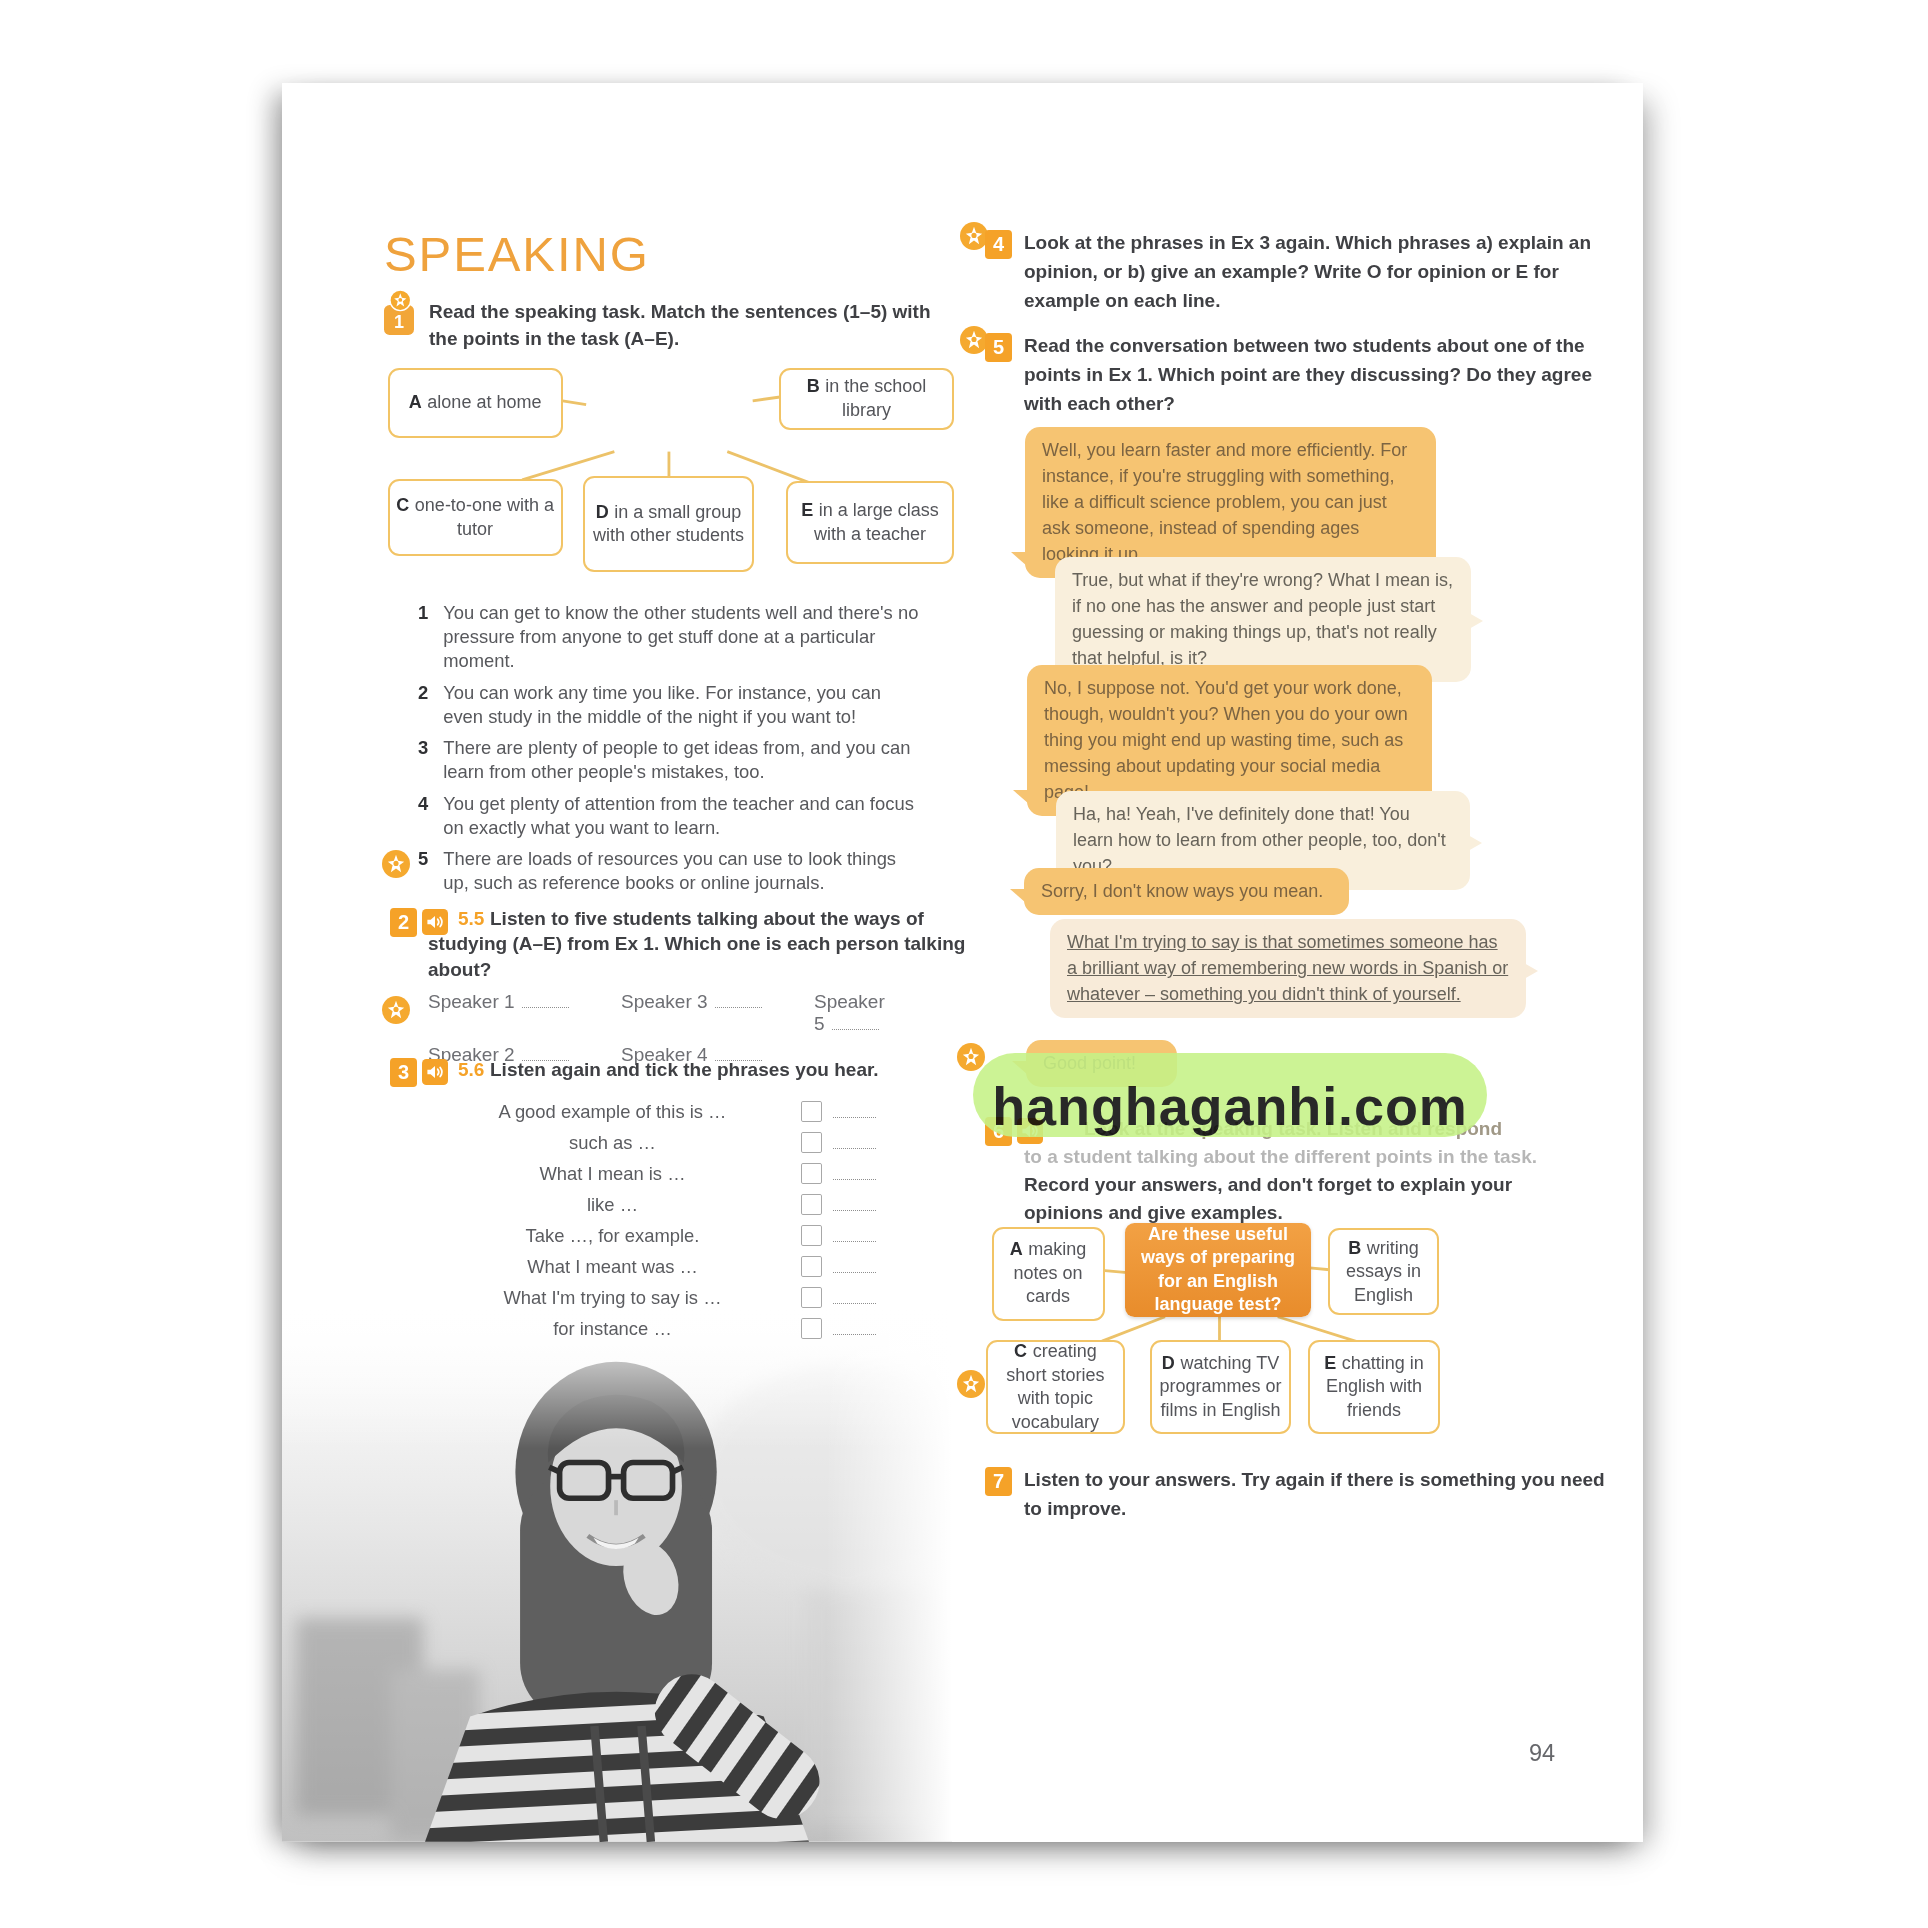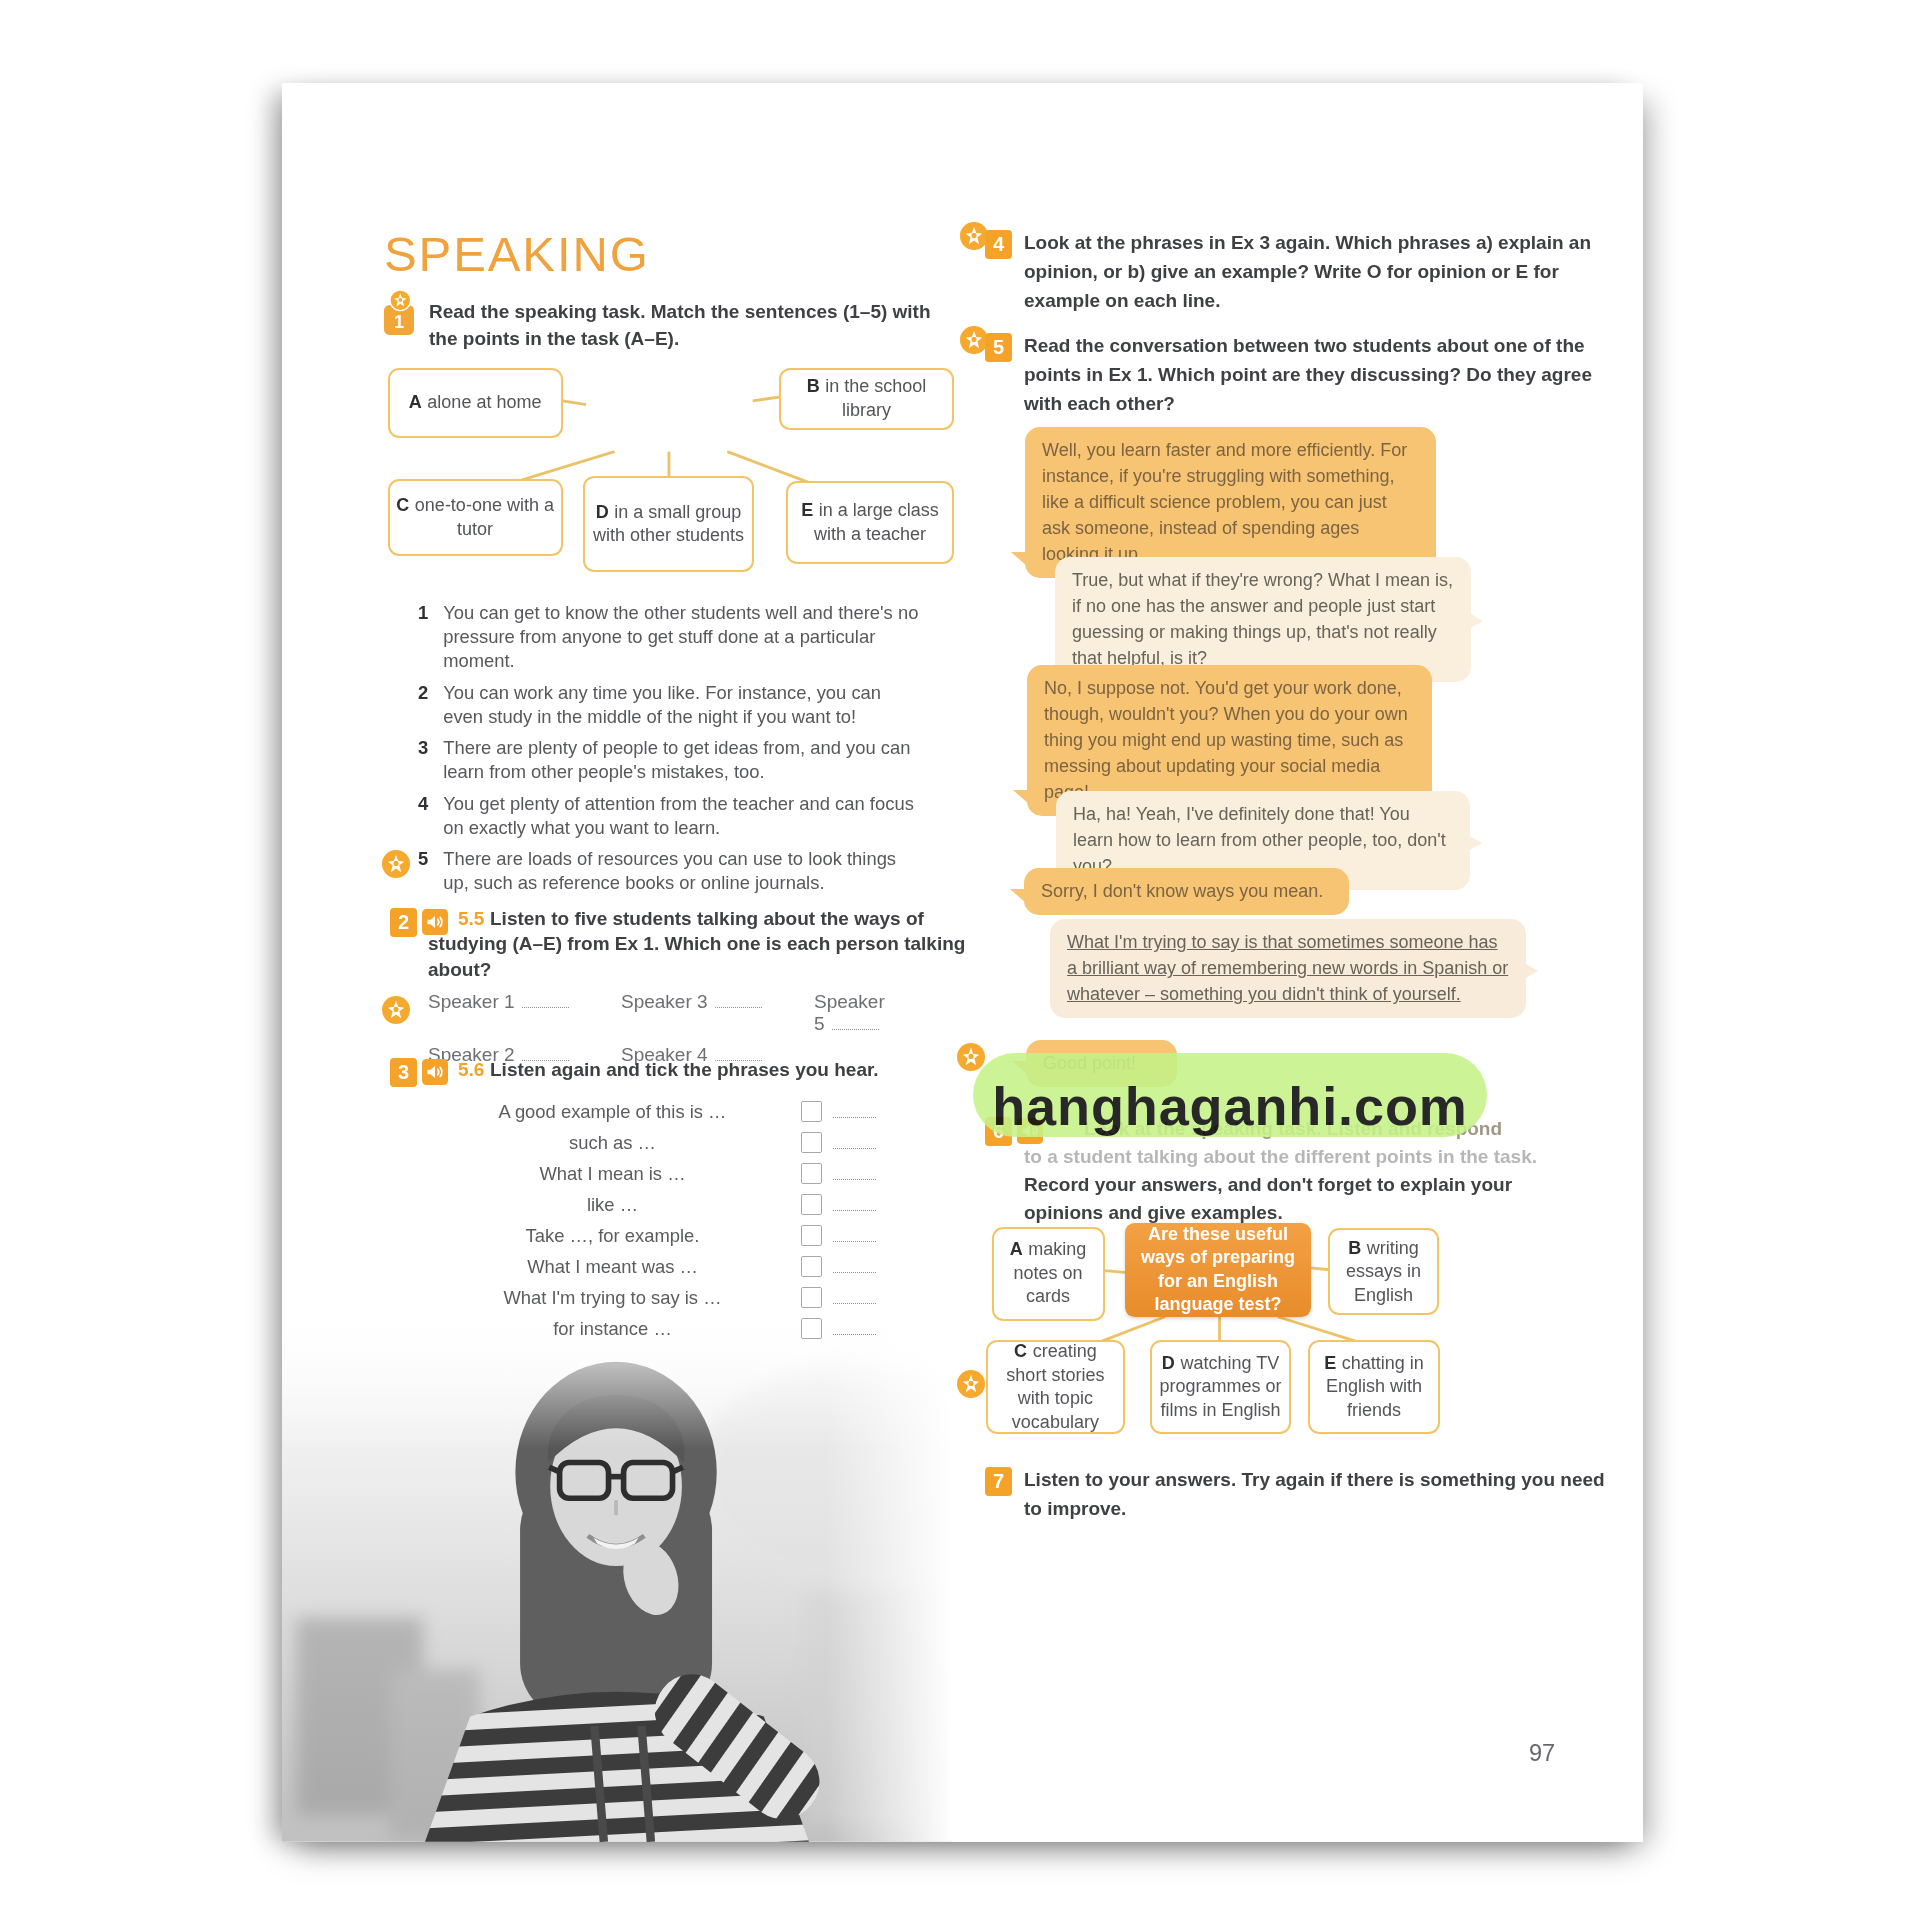--- a/index.html
+++ b/index.html
@@ -359,14 +359,14 @@
 
 <svg class="staricon" style="left:957px;top:1370px;" viewBox="0 0 24 24">
   <circle cx="12" cy="12" r="12" fill="#F5A92F"></circle>
   <path d="M12 4l1.8 5.2 5.2.8-4.1 3.1 1.5 5.9L12 15.8 7.6 19l1.5-5.9L5 10l5.2-.8z" fill="#fff"></path>
   <circle cx="12" cy="11.5" r="2.2" fill="#F5A92F"></circle>
 </svg>
 
 <div class="nbadge" style="left:985px;top:1467px;">7</div>
 <p class="instr" style="left:1024px;top:1465px;width:593px;line-height:29px;">Listen to your answers. Try again if there is something you need to improve.</p>
 
-<div class="pnum">97</div>
+<div class="pnum">94</div>
 
 
 </body></html>

